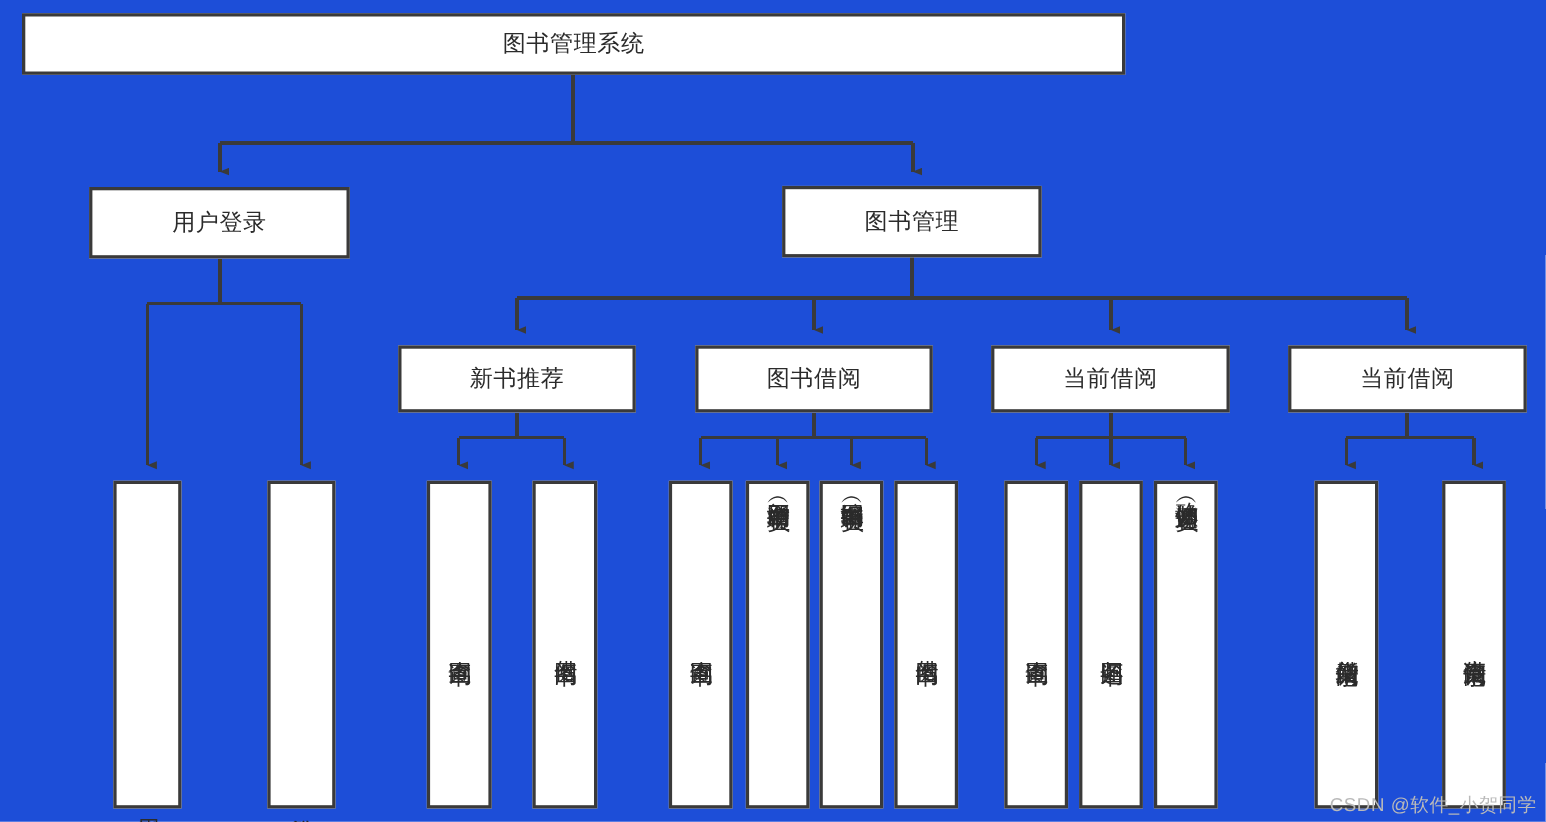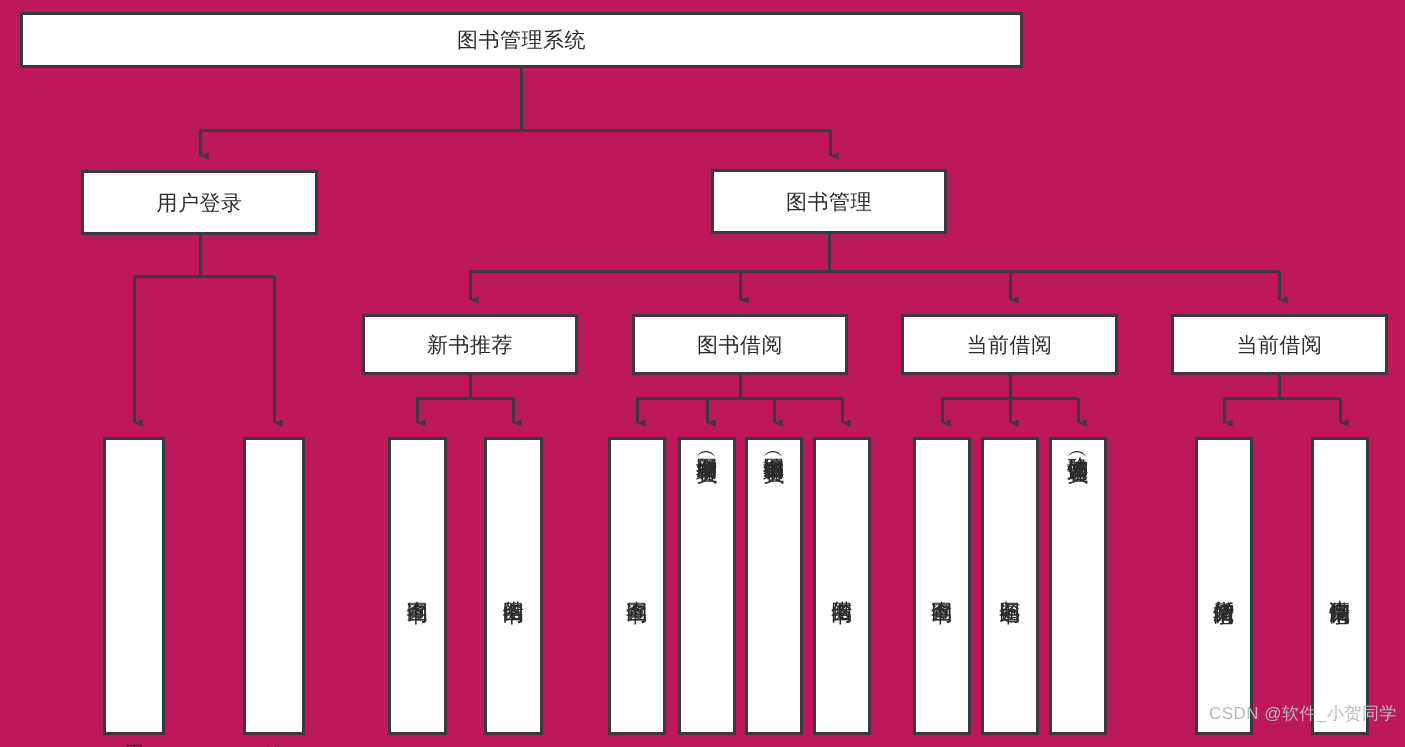--- a/index.html
+++ b/index.html
@@ -37,33 +37,33 @@
     font-size:21px;
     line-height:1.22;
     letter-spacing:1px;
     white-space:nowrap;
   }
   .node.leaf.bottom-align{align-items:flex-end;}
   .node.leaf.top-align{align-items:flex-start;}
   .watermark{
     position:absolute;
     right:8px;
-    bottom:22px;
+    bottom:4px;
     font-size:17px;
     color:#b9b9b9;
     letter-spacing:0.5px;
     white-space:nowrap;
     pointer-events:none;
     text-align:center;
   }
 </style>
 </head>
 <body>
 
-<div id="diagram-root" style="background: #be185d;">
+<div id="diagram-root" style="background: #1d4ed8;">
 
   <svg id="edges" viewBox="0 0 1405 747" xmlns="http://www.w3.org/2000/svg">
     <defs>
       <marker id="arrowhead" markerWidth="8" markerHeight="9" refX="3.6" refY="8.6" orient="auto" markerUnits="userSpaceOnUse">
         <polygon points="0,0 7.2,0 3.6,8.8" fill="#3a3a3a"></polygon>
       </marker>
     </defs>
     <g stroke="#3a3a3a" stroke-width="3" fill="none" shape-rendering="crispEdges">
 
       <path d="M 521,68 L 521,130"></path>

